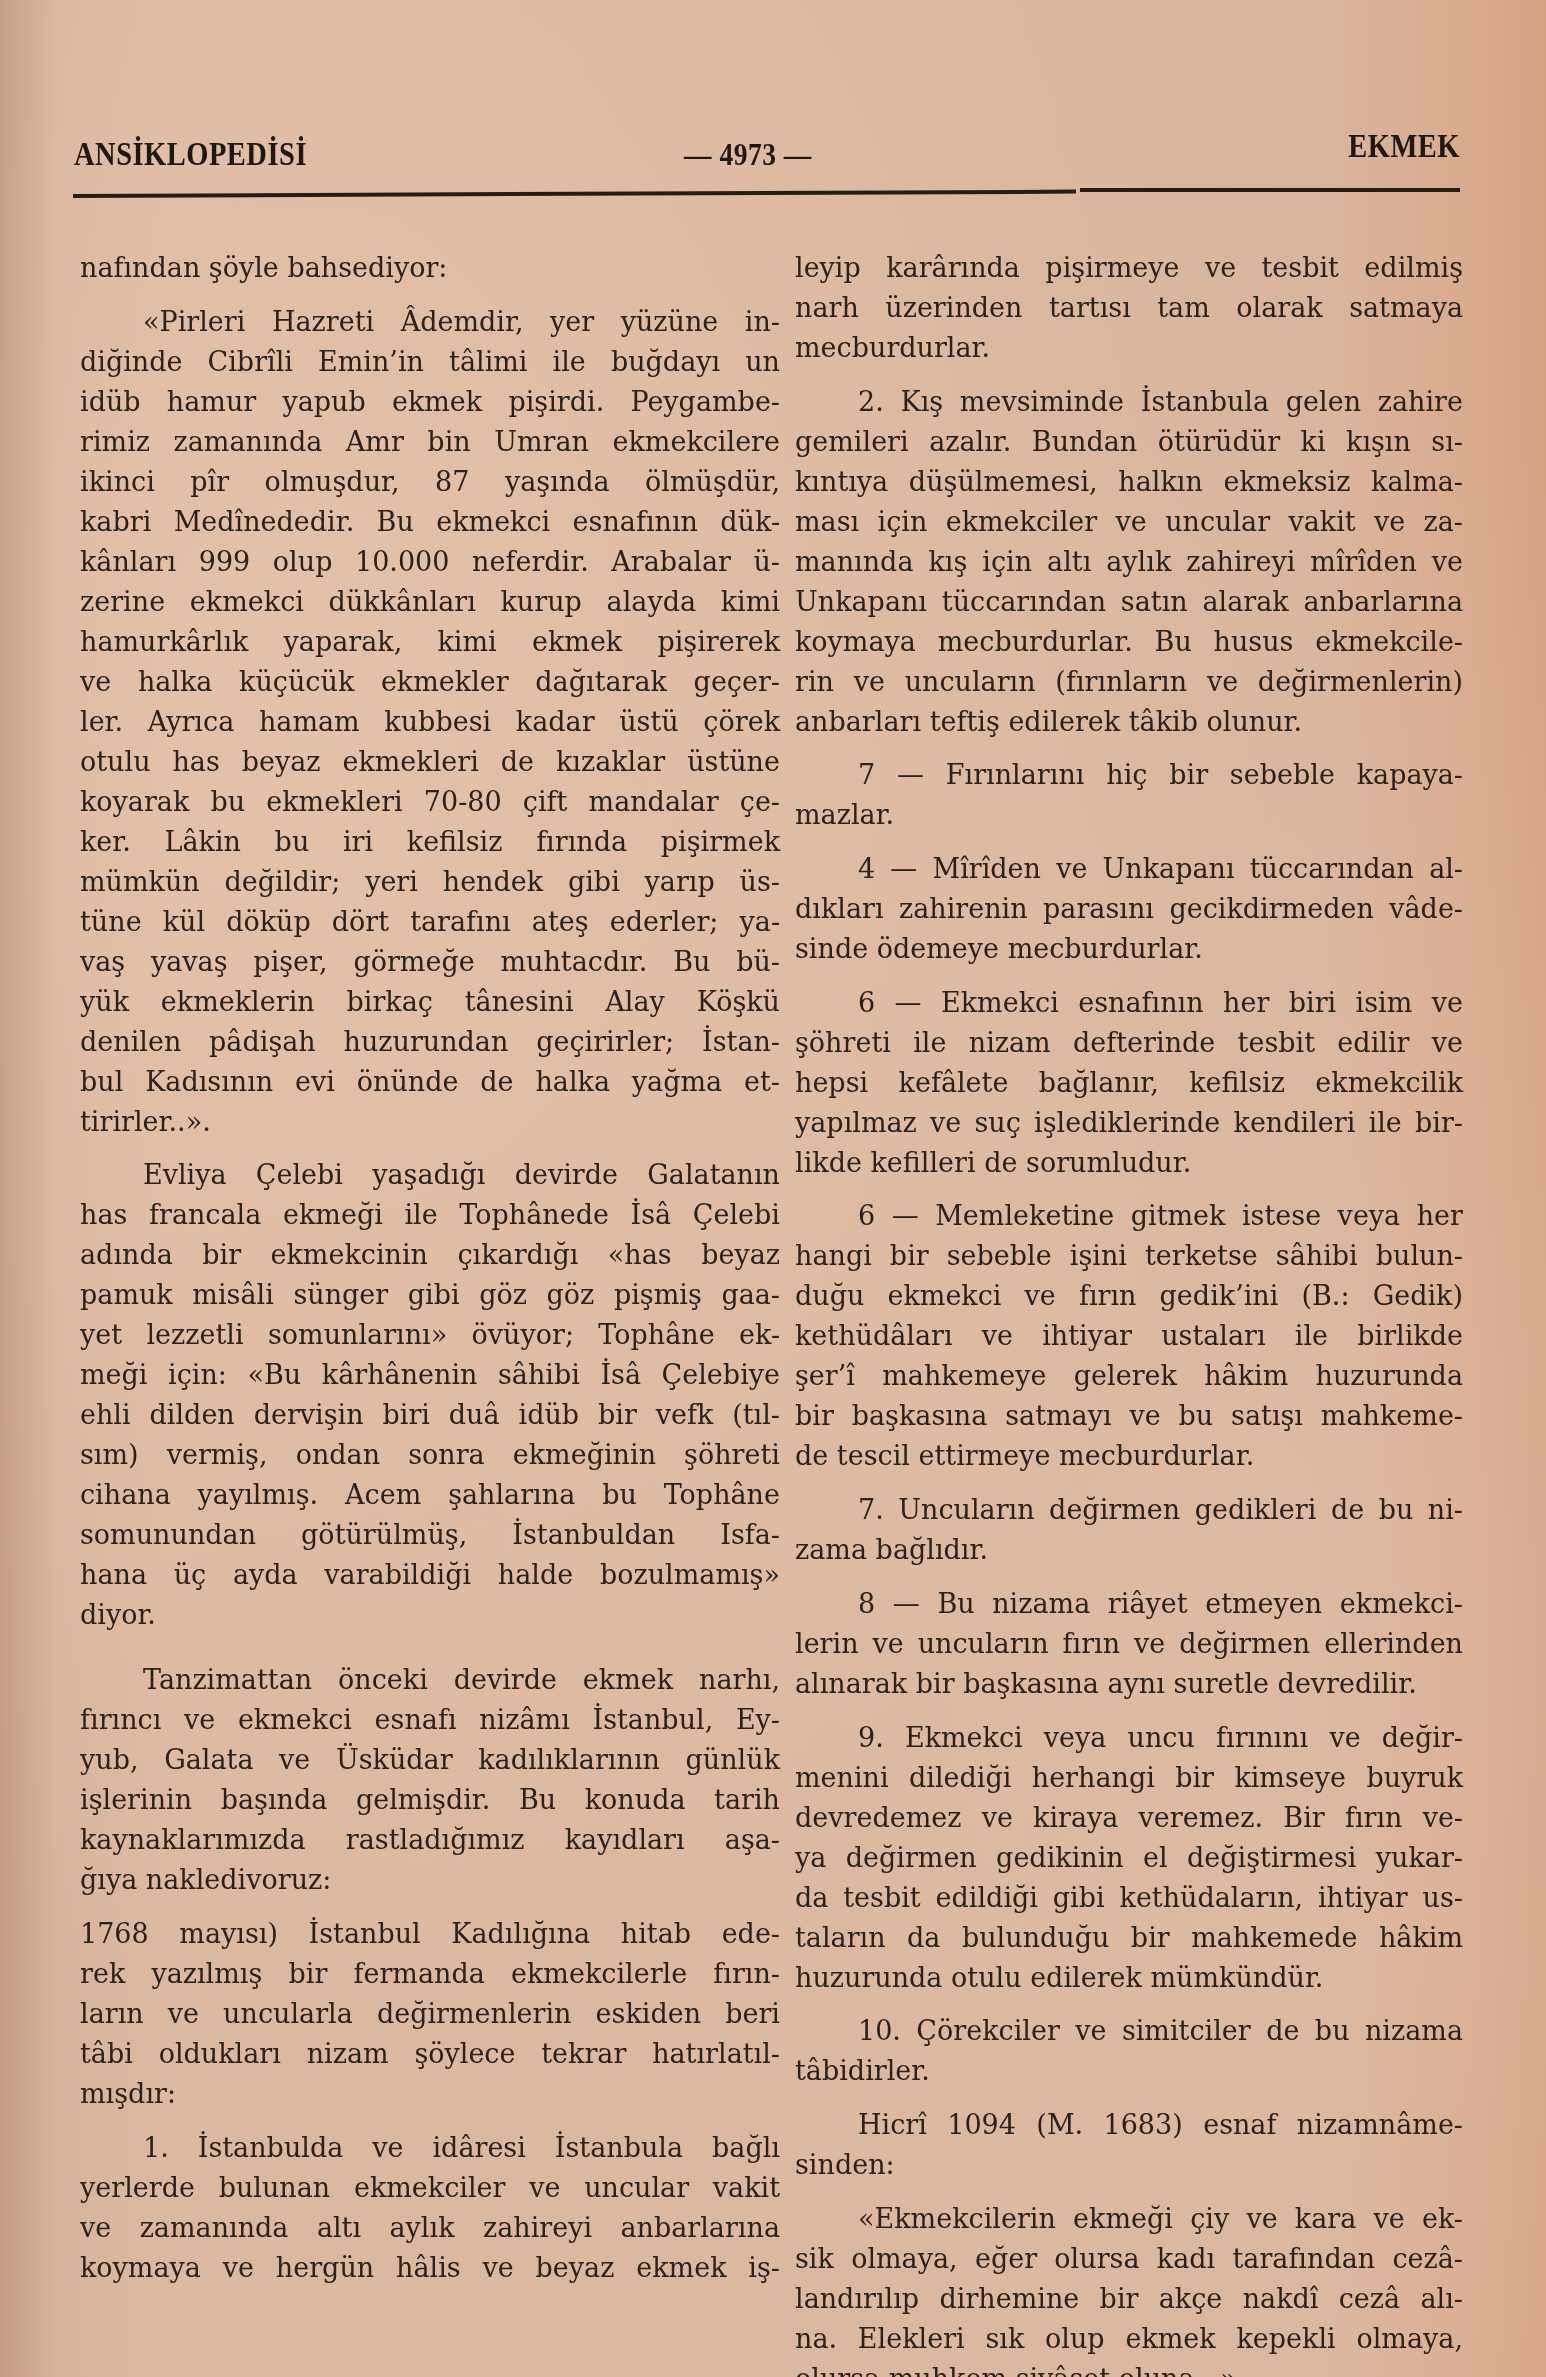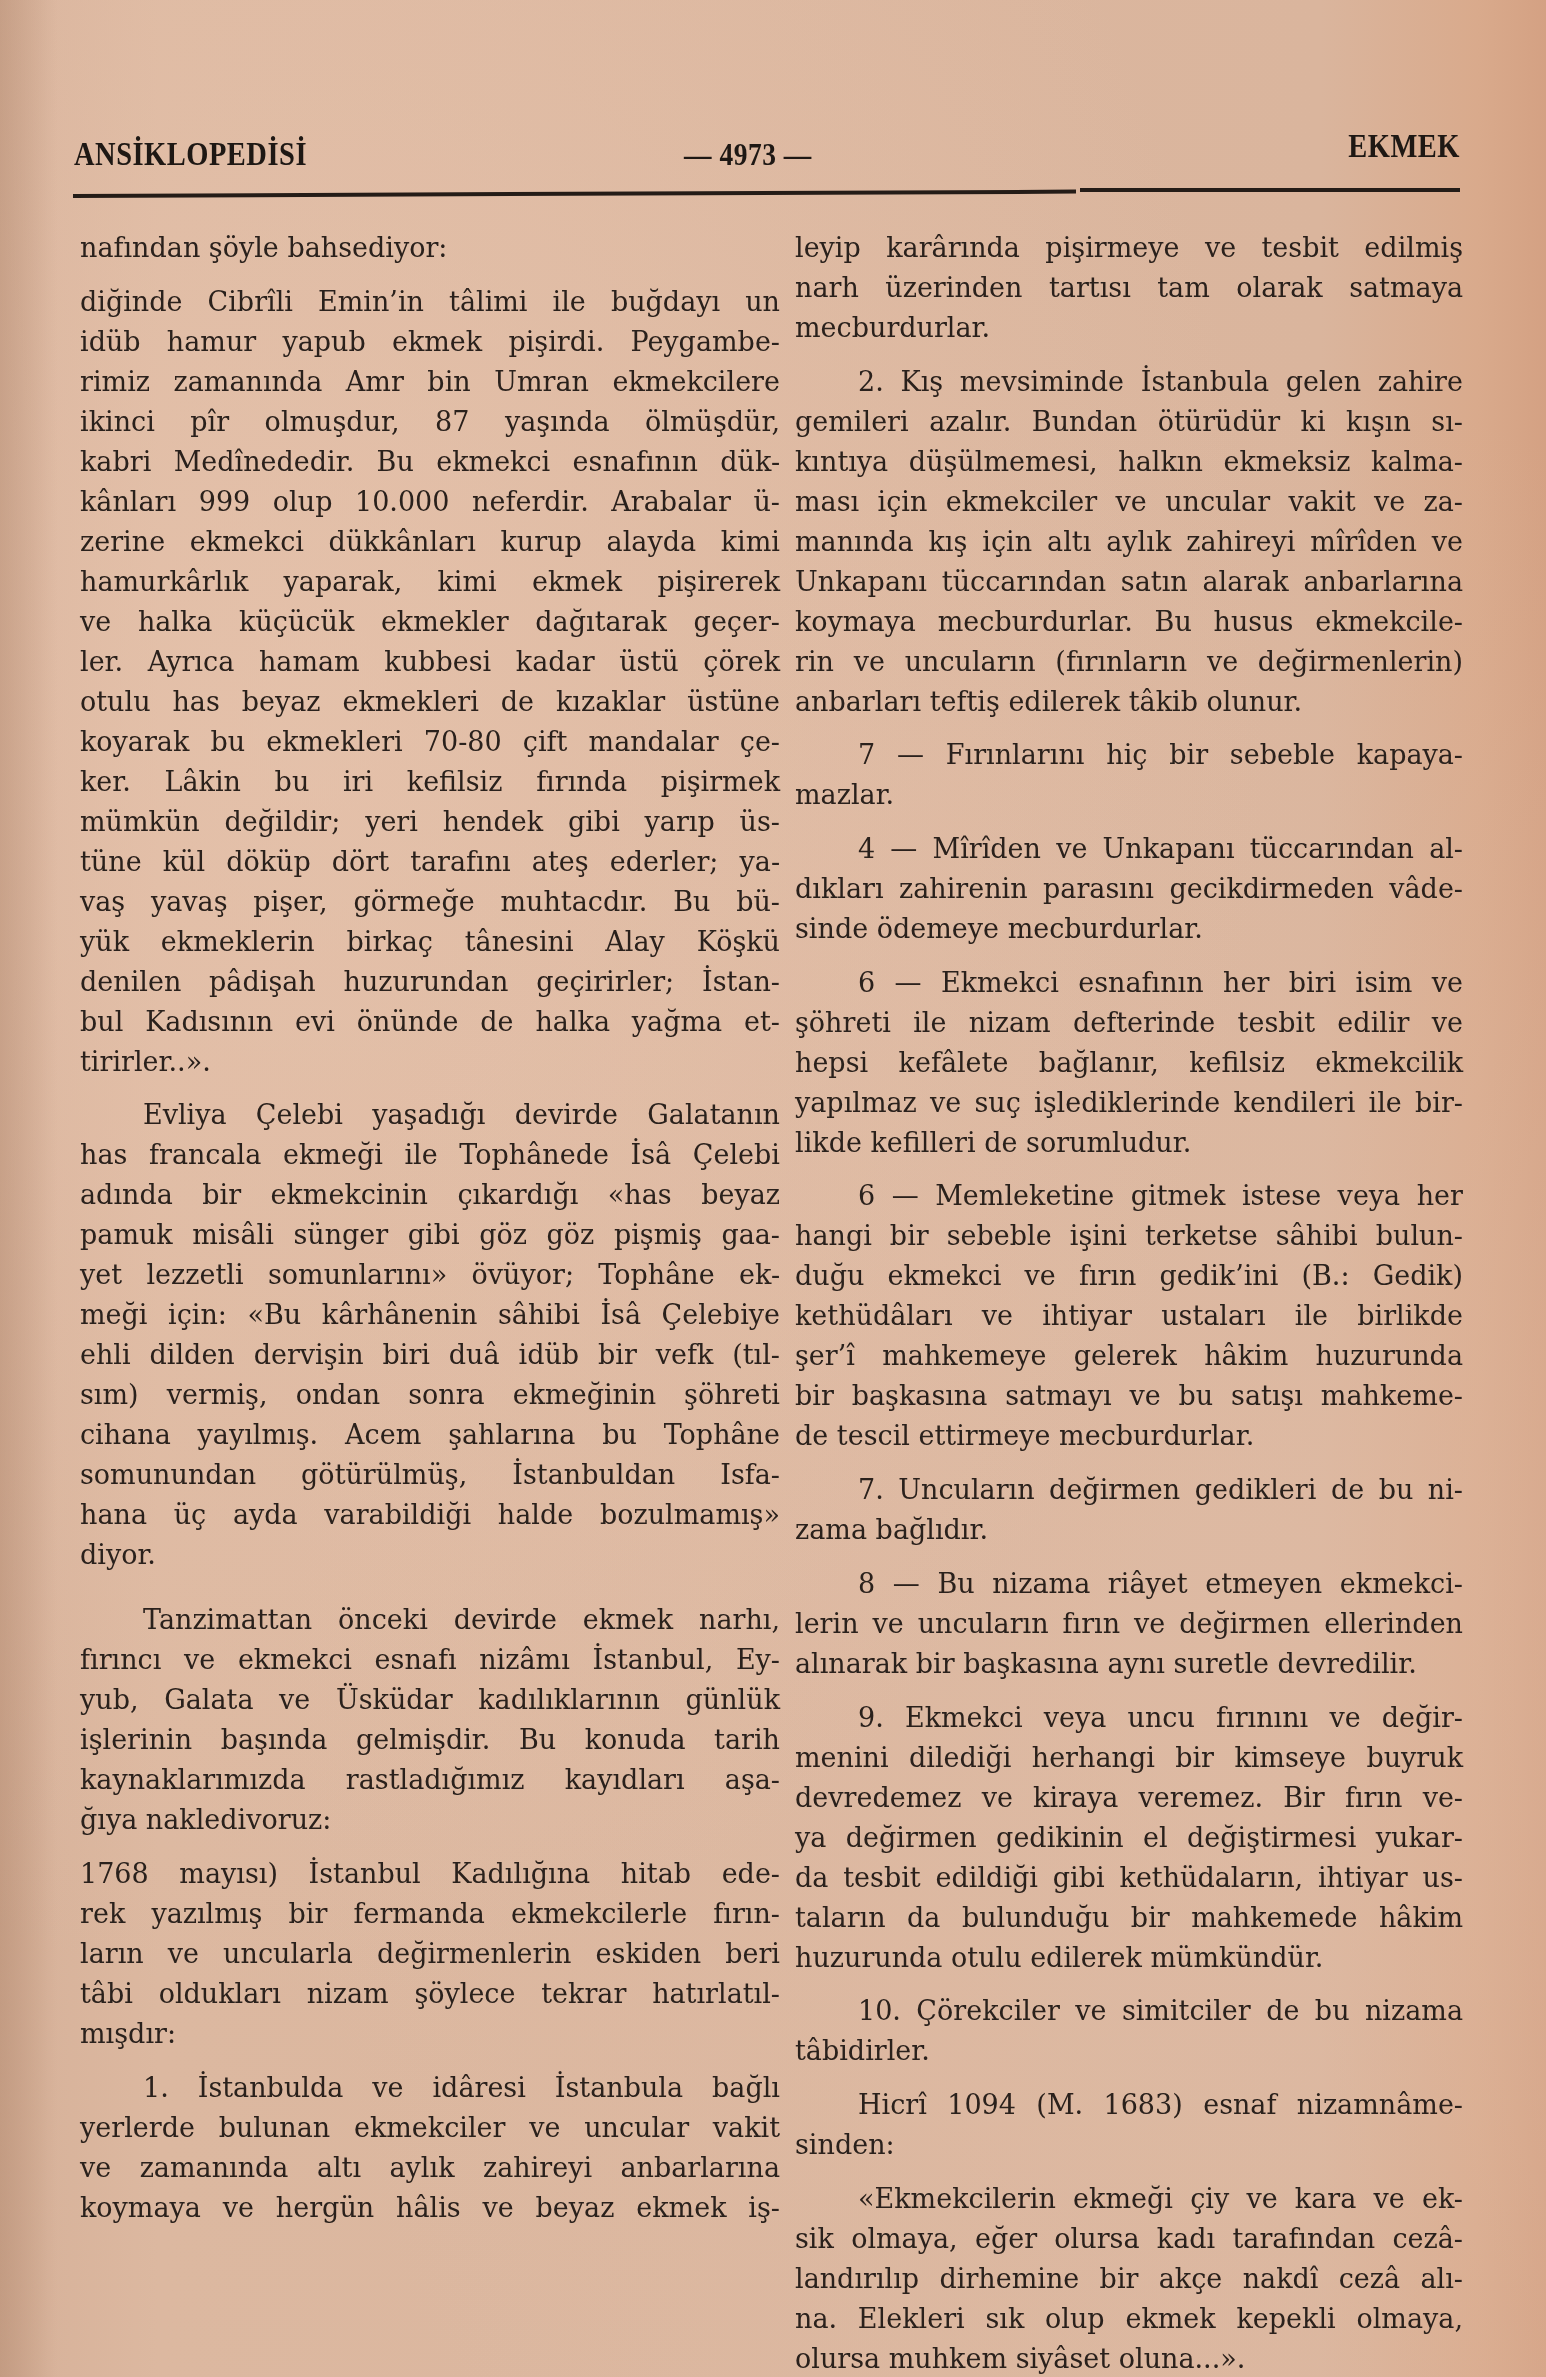--- a/index.html
+++ b/index.html
@@ -62,21 +62,21 @@
     .rule-right {
       position: absolute;
       left: 1080px;
       top: 188px;
       width: 380px;
       height: 3.7px;
       background: #241c17;
     }
     .column {
       position: absolute;
-      top: 228px;
+      top: 248px;
       font-size: 27px;
     }
     .col-left { left: 80px; width: 700px; }
     .col-right { left: 795px; width: 668px; }
     .line {
       display: block;
       height: 40px;
       line-height: 40px;
       white-space: nowrap;
       text-align: justify;
@@ -97,20 +97,21 @@
   <span class="hdr-left">ANSİKLOPEDİSİ</span>
   <span class="hdr-center">— 4973 —</span>
   <span class="hdr-right">EKMEK</span>
 </div>
 <div class="rule-left"></div>
 <div class="rule-right"></div>
 
 <div class="column col-left" id="col-left">
     <span class="line last">nafından şöyle bahsediyor:</span>
     <span class="gap"></span>
+    <span class="line indent">«Pirleri Hazreti Âdemdir, yer yüzüne in-</span>
     <span class="line">diğinde Cibrîli Emin’in tâlimi ile buğdayı un</span>
     <span class="line">idüb hamur yapub ekmek pişirdi. Peygambe-</span>
     <span class="line">rimiz zamanında Amr bin Umran ekmekcilere</span>
     <span class="line">ikinci pîr olmuşdur, 87 yaşında ölmüşdür,</span>
     <span class="line">kabri Medînededir. Bu ekmekci esnafının dük-</span>
     <span class="line">kânları 999 olup 10.000 neferdir. Arabalar ü-</span>
     <span class="line">zerine ekmekci dükkânları kurup alayda kimi</span>
     <span class="line">hamurkârlık yaparak, kimi ekmek pişirerek</span>
     <span class="line">ve halka küçücük ekmekler dağıtarak geçer-</span>
     <span class="line">ler. Ayrıca hamam kubbesi kadar üstü çörek</span>

